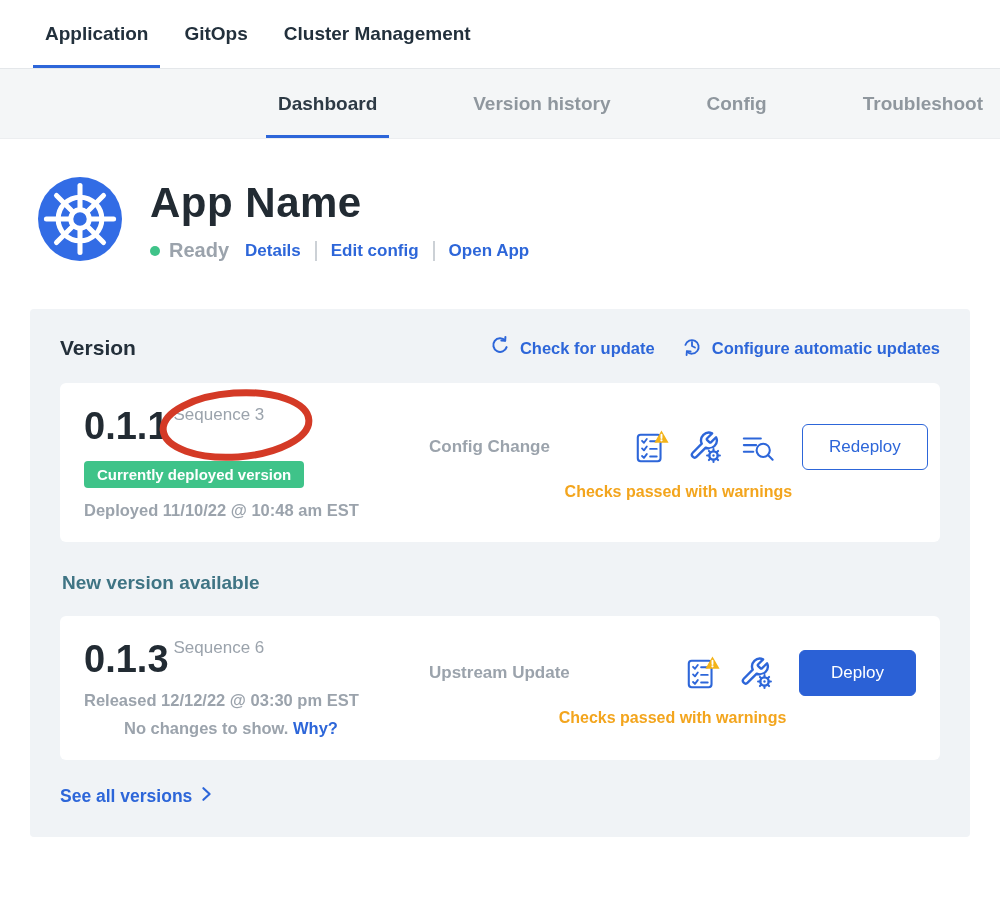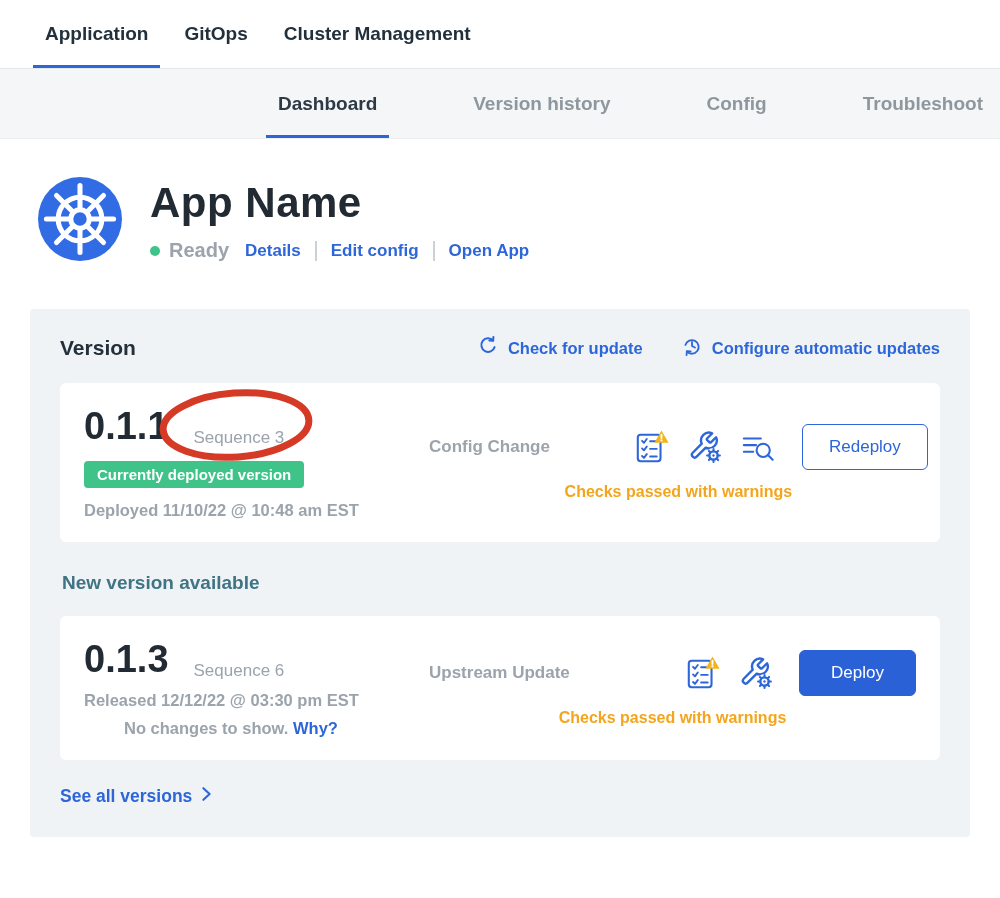--- a/index.html
+++ b/index.html
@@ -31,27 +31,27 @@
   .ready-dot { width:10px; height:10px; border-radius:50%; background:#3fc389; margin-right:9px; }
   .ready-label { color:#9ba3ac; font-weight:700; font-size:20px; margin-right:16px; }
   .header-link { color:#2d66d9; font-weight:700; font-size:17px; text-decoration:none; cursor:pointer; }
   .v-sep { width:2px; height:20px; background:#ccd1d6; margin:0 14px; }
 
   
   .version-section { margin:44px 30px 0 30px; background:#f0f3f6; border-radius:4px;
     padding:26px 30px 30px 30px; }
   .section-header { display:flex; align-items:center; justify-content:space-between; margin-bottom:22px; }
   .section-title { font-size:21px; font-weight:700; color:#232f3a; }
-  .section-links { display:flex; align-items:flex-start; gap:38px; }
+  .section-links { display:flex; align-items:flex-start; gap:26px; }
   .link-with-icon { display:flex; align-items:center; gap:9px; color:#2d66d9; font-weight:700;
     font-size:16.5px; cursor:pointer; }
 
   .vcard { background:#fff; border-radius:6px; padding:22px 24px; display:flex; align-items:center; }
   .v-left { flex:none; width:345px; }
-  .version-number-row { position:relative; display:flex; align-items:flex-end; gap:25px; }
+  .version-number-row { position:relative; display:flex; align-items:flex-start; gap:5px; }
   .version-number { font-size:38px; font-weight:800; color:#222b33; }
   .sequence-label { color:#9ba3ac; font-size:17px; }
   .annotation { position:absolute; left:72px; top:-19px; width:160px; height:78px; pointer-events:none; }
   .deployed-badge { display:inline-block; margin-top:13px; background:#3fc389; color:#fff;
     font-weight:700; font-size:15px; padding:5px 13px; border-radius:4px; }
   .meta-line { margin-top:13px; color:#9ba3ac; font-weight:700; font-size:16.5px; }
   .meta-line .inline-link { color:#2d66d9; font-weight:700; text-decoration:none; cursor:pointer; }
 
   .v-main { flex:1; display:flex; flex-direction:column; }
   .v-main-top { display:flex; align-items:center; }

